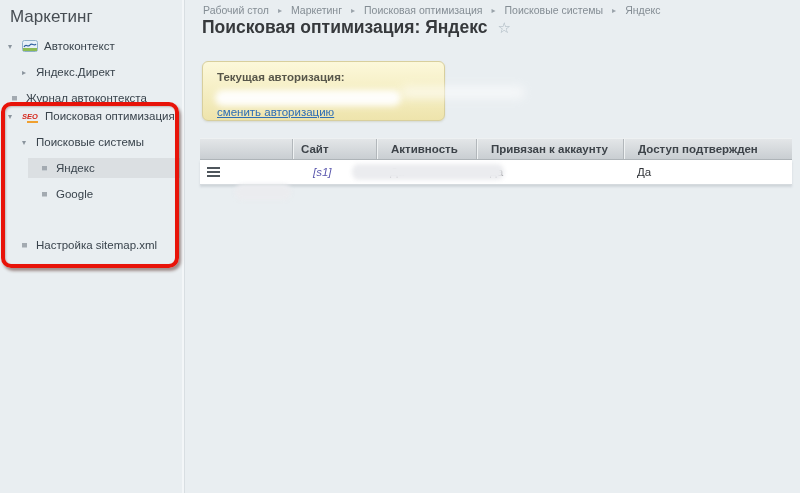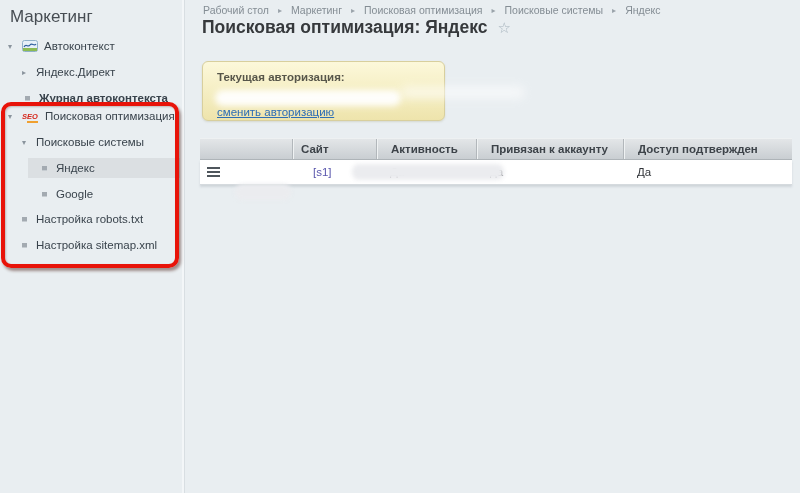--- a/index.html
+++ b/index.html
@@ -52,21 +52,21 @@
   .th:first-child { border-left:none; box-shadow:none; }
   .w0{width:27px;} .w1{width:65px;margin-top:40px;} .w2{width:84px;} .w3{width:100px;} .w4{width:147px;} .w5{flex:1;}
   .p14{padding-left:14px;}
   .trowb { display:flex; height:25px; background:#fff; align-items:center;
            border-bottom:1px solid #d5dade; box-shadow:0 2px 2px rgba(160,170,178,.35); }
   .td { font-size:11.5px; color:#303338; overflow:visible; white-space:nowrap; }
   .hamb { width:13px; margin:0 auto; cursor:pointer; }
   .hamb i { display:block; height:2px; background:#4f565c; margin:2px 0; }
   .cell-blur { display:inline-block; vertical-align:middle; height:16px; background:#ebecef;
                border-radius:7px; filter:blur(2px); }
-  .site-link { color:#5a57ad; cursor:pointer; margin-right:20px; vertical-align:middle; }
+  .site-link { color:#5a57ad; cursor:pointer; margin-right:20px; vertical-align:middle;font-style:italic; }
 </style>
 </head>
 <body>
 
 <div id="root">
 
   <aside class="sidebar">
     <div class="sb-title">Маркетинг</div>
 
     <div class="trow" style="left:8px; top:36px;">
@@ -77,21 +77,21 @@
         <path d="M2,7 C4,3 6,8 8,5 C10,2 12,7 14,4" stroke="#2f5f9e" stroke-width="1.2" fill="none"></path>
       </svg>
       <span>Автоконтекст</span>
     </div>
 
     <div class="trow" style="left:22px; top:62px;">
       <span class="tri">▸</span>
       <span>Яндекс.Директ</span>
     </div>
 
-    <div class="trow" style="left:25px; top:88px;font-weight:bold;">
+    <div class="trow" style="left:12px; top:88px;">
       <span class="bullet"></span>
       <span>Журнал автоконтекста</span>
     </div>
 
     <div class="trow" style="left:8px; top:106px;">
       <span class="tri">▾</span>
       <span class="seo-icon"><span>S</span><b>EO</b></span>
       <span>Поисковая оптимизация</span>
     </div>
 
@@ -104,24 +104,20 @@
     <div class="trow" style="left:42px; top:158px;">
       <span class="bullet"></span>
       <span>Яндекс</span>
     </div>
 
     <div class="trow" style="left:42px; top:184px;">
       <span class="bullet"></span>
       <span>Google</span>
     </div>
 
-    <div class="trow" style="left:22px; top:209px;">
-      <span class="bullet"></span>
-      <span>Настройка robots.txt</span>
-    </div>
 
     <div class="trow" style="left:22px; top:235px;">
       <span class="bullet"></span>
       <span>Настройка sitemap.xml</span>
     </div>
 
     <div class="red-box"></div>
   </aside>
 
   <main>

